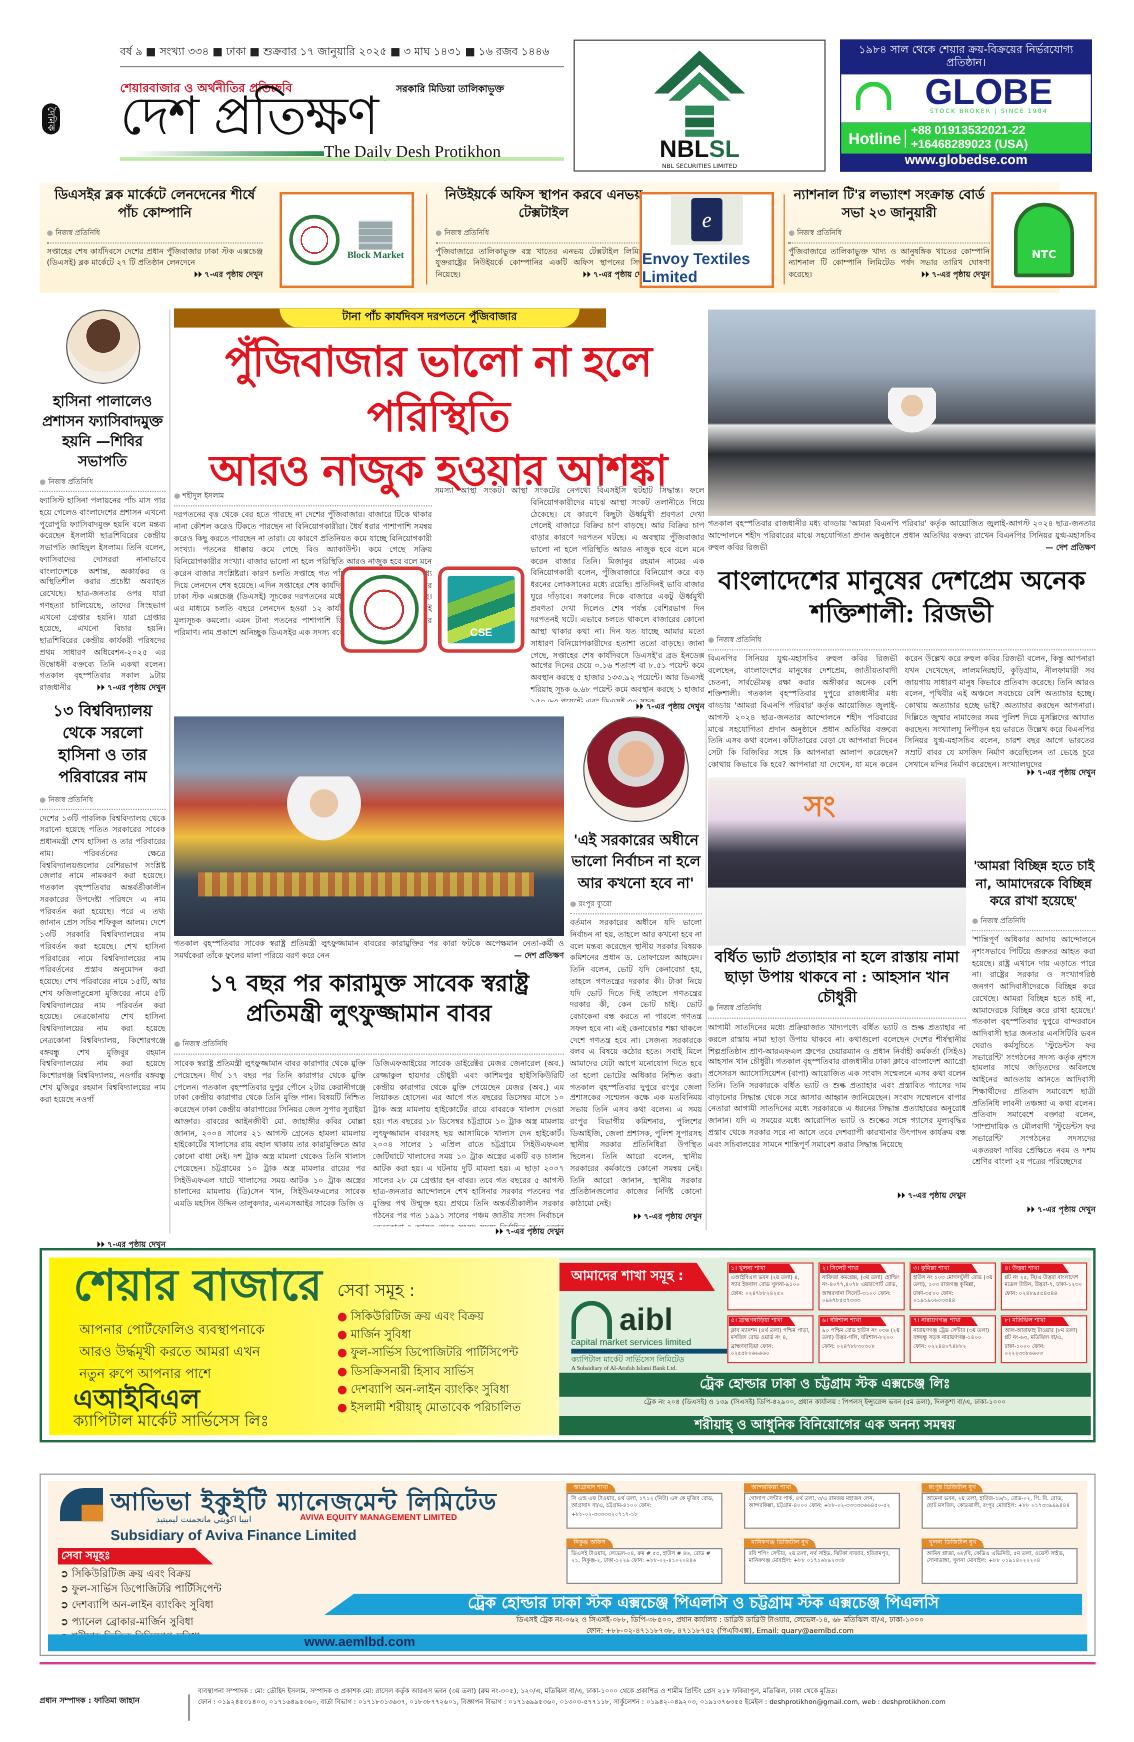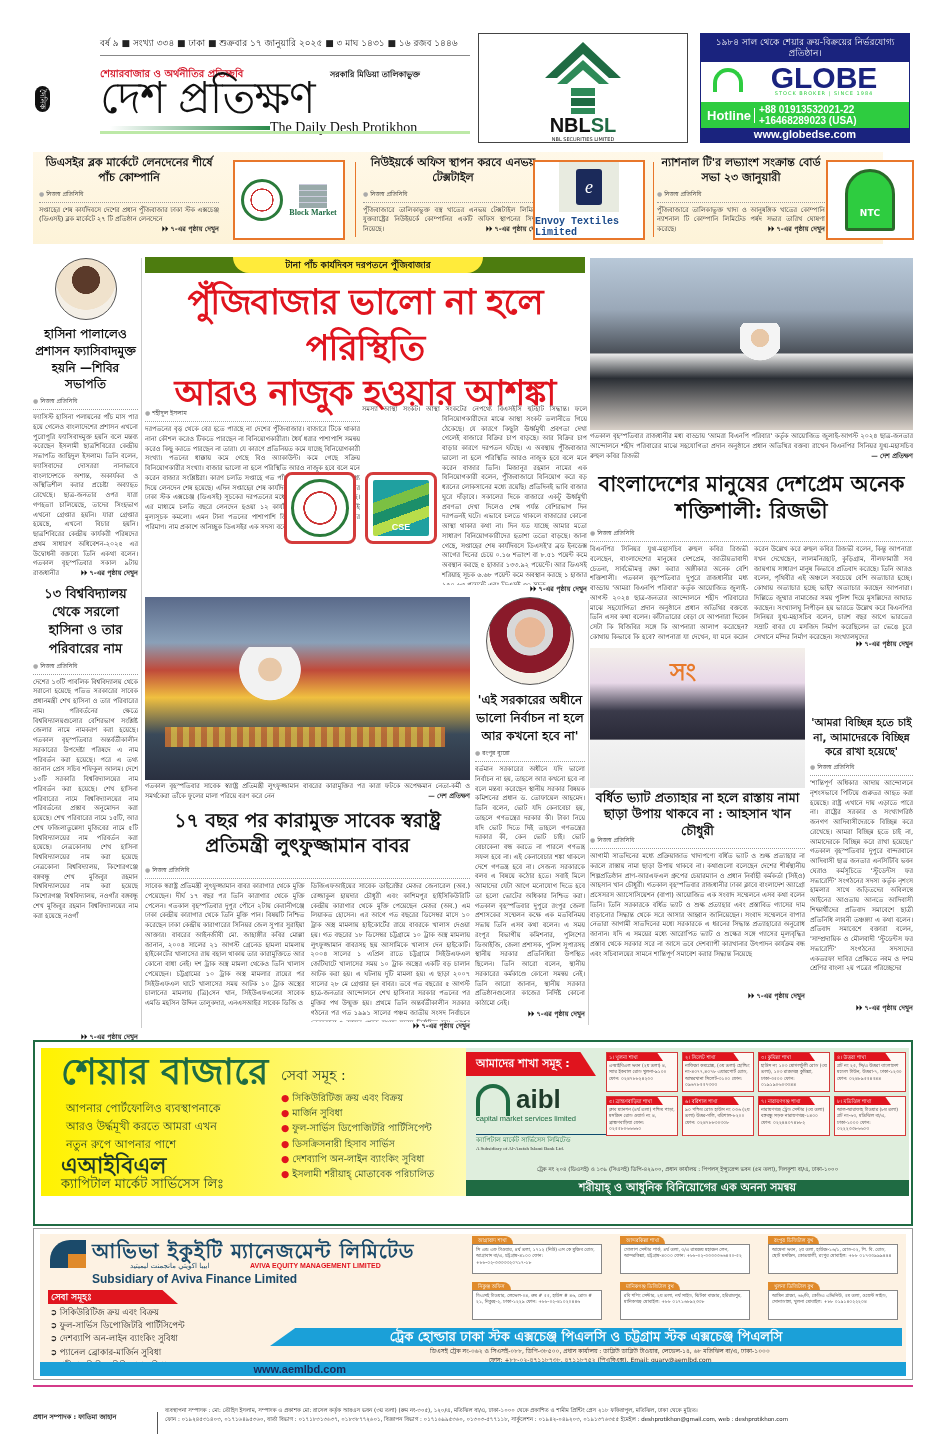--- a/index.html
+++ b/index.html
@@ -34,53 +34,53 @@
 .byline{font-size:6px;color:#333;margin:3px 0;border-bottom:1px dotted #999;padding-bottom:2px}
 .byline:before{content:"● ";color:#aaa}
 .tstory p{font-size:6.5px;line-height:1.45;color:#222;text-align:justify}
 .more{color:#111;font-weight:bold;float:right}
 .tlogo{position:absolute;top:8px;width:112px;height:80px;border:2px solid #e8772b;background:#fff;display:flex;align-items:center;justify-content:center;flex-direction:column}
 .vline{position:absolute;top:10px;width:1px;height:75px;background:#e8772b}
 .dse-seal{width:42px;height:42px;border-radius:50%;border:3px solid #2a7a3a;background:radial-gradient(circle,#fff 40%,#c33 41%,#c33 45%,#fff 46%)}
 .ntc{width:50px;height:62px;background:#2ecc40;border:3px solid #2a6a2a;border-radius:25px 25px 3px 3px;color:#fff;font-weight:bold;font-size:9px;display:flex;align-items:flex-end;justify-content:center;padding-bottom:10px}
 .envoy-box{width:60px;height:50px;background:#e8ebe0;display:flex;align-items:center;justify-content:center}
 .envoy-box div{width:26px;height:36px;background:#1b2a5a;border-radius:3px;color:#fff;font-size:18px;text-align:center;line-height:36px;font-family:"Liberation Serif",serif;font-style:italic}
-.envoy-t{color:#1b4a8a;font-size:10px;font-weight:bold;font-family:Liberation Mono, monospace;margin-top:4px}
-.kicker{left:145px;top:257px;width:440px;height:16px;background:#4d7c0f}
+.envoy-t{color:#1b4a8a;font-size:13px;font-weight:bold;font-family:Liberation Sans, sans-serif;margin-top:4px}
+.kicker{left:145px;top:257px;width:360px;height:16px;background:#a16207}
 .kicker div{position:absolute;left:88px;top:0;width:250px;height:16px;background:#ffeb3b;border-radius:0 0 30px 30px;text-align:center;font-size:9px;font-weight:bold;line-height:16px}
 .mainhead{left:140px;top:280px;width:450px;text-align:center;color:#e0141e;font-weight:bold;font-size:35px;line-height:1.3;font-family:"DejaVu Sans",sans-serif;letter-spacing:-1px}
 .avatar{width:62px;height:62px;border-radius:50%;border:1px solid #555;overflow:hidden;background:radial-gradient(circle at 50% 35%,#5b3a2a 0 28%,#f0e2cc 29% 60%,#f4efe6 61%)}
 .sidehead{font-size:12px;font-weight:bold;text-align:center;line-height:1.4}
 .col p{font-size:6.5px;line-height:1.5;text-align:justify;color:#222}
 .col{position:absolute}
 .colsep{position:absolute;width:1px;background:#ccc}
 .photo{position:absolute;overflow:hidden}
 .cap{font-size:6.5px;line-height:1.45;color:#222}
 .cap b{float:right;font-weight:bold}
 .h2{font-weight:bold;text-align:center;line-height:1.3;font-family:"DejaVu Serif",serif}
 .logoframe{position:absolute;width:72px;height:72px;border:3px solid #d43b3b;border-radius:8px;background:#fff;display:flex;align-items:center;justify-content:center}
 .cse{width:56px;height:56px;background:linear-gradient(160deg,#1fa0a0 0 30%,#7bc043 30% 45%,#1b8f6a 45% 60%,#b8dd4a 60% 75%,#1fa0a0 75%);border-radius:2px;color:#fff;font-weight:bold;font-size:9px;display:flex;align-items:flex-end;justify-content:center;padding-bottom:4px;font-family:"Liberation Sans",sans-serif}
 .quote{font-size:12px;font-weight:bold;text-align:center;line-height:1.5}
-.adbox1{left:33px;top:1040px;width:880px;height:186px;border:2px solid #1f6b43}
+.adbox1{left:33px;top:1040px;width:880px;height:162px;border:2px solid #1f6b43}
 .ad1-left{position:absolute;left:6px;top:6px;width:425px;height:148px;background:linear-gradient(90deg,#fff200,#fffbb0)}
 .ad1-big{font-size:36px;font-weight:bold;color:#1f6b43;position:absolute;left:20px;top:6px;line-height:1}
 .ad1-lines{position:absolute;left:25px;top:52px;font-size:11px;line-height:1.65;color:#1f3a2a}
 .ad1-aibl{position:absolute;left:20px;top:100px;font-size:22px;font-weight:bold;color:#1f3a2a}
 .ad1-cms{position:absolute;left:20px;top:126px;font-size:13px;color:#1f3a2a}
 .svc-title{position:absolute;left:240px;top:16px;font-size:14px;color:#1f3a2a}
 .svc{position:absolute;left:240px;top:42px;font-size:9.5px;line-height:1.6;color:#1f3a2a}
 .svc li{list-style:none}
 .svc li:before{content:"● ";color:#e0141e}
 .ad1-right{position:absolute;left:431px;top:6px;width:443px;height:148px;background:#dfeedd}
 .branch-tag{position:absolute;left:0;top:4px;width:130px;height:24px;background:#e0141e;color:#fff;font-size:11px;font-weight:bold;line-height:24px;padding-left:10px;clip-path:polygon(0 0,88% 0,100% 100%,0 100%)}
 .aibl-logo{position:absolute;left:10px;top:36px;width:150px}
 .aibl-word{font-family:"Liberation Sans",sans-serif;font-size:26px;font-weight:bold;color:#1f3a2a;padding-left:40px;line-height:1}
 .aibl-house{position:absolute;left:0;top:-2px;width:34px;height:32px;border:4px solid #1f6b43;border-bottom:none;border-radius:17px 17px 0 0}
 .aibl-sub{font-family:"Liberation Sans",sans-serif;font-size:7.5px;color:#1f6b43;margin-top:2px}
-.aibl-bn{font-size:6.5px;color:#1f6b43;border-top:1px solid #0c4a6e;margin-top:11px}
+.aibl-bn{font-size:6.5px;color:#1f6b43;border-top:4px solid #0c4a6e;margin-top:1px}
 .aibl-sub2{font-size:5px;color:#333;font-family:"Liberation Serif",serif}
 .branches{position:absolute;left:140px;top:4px;width:300px;display:grid;grid-template-columns:repeat(4,1fr);gap:4px 4px}
 .br{border:1px solid #d43b3b;background:#fff8f4;height:40px;position:relative;padding-top:9px}
 .br .bt{position:absolute;left:0;top:0;width:80%;height:8px;background:#e0141e;color:#fff;font-size:5px;padding-left:2px;line-height:8px;clip-path:polygon(0 0,90% 0,100% 100%,0 100%)}
 .br .bd{font-size:4.5px;line-height:1.4;padding:1px 2px;color:#333}
 .ad1-green{position:absolute;left:0;top:96px;width:443px;height:20px;background:#1f6b43;color:#fff;text-align:center;font-size:11px;font-weight:bold;line-height:20px}
 .ad1-addr{position:absolute;left:0;top:117px;width:443px;font-size:5.5px;text-align:center;line-height:1.5;color:#222}
 .ad1-foot{position:absolute;left:0;top:132px;width:443px;height:16px;background:#1f6b43;color:#fff;text-align:center;font-size:11px;font-weight:bold;line-height:16px}
 .adbox2{left:33px;top:1228px;width:880px;height:152px;border:1px solid #999;background:#fff}
 .ad2-in{position:absolute;left:6px;top:5px;width:866px;height:142px;background:#fdf2e3}
@@ -349,20 +349,21 @@
         </div>
       <div class="br">
           <div class="bt">৭। নারায়ণগঞ্জ শাখা</div>
           <div class="bd">নারায়ণগঞ্জ ট্রেড সেন্টার (৩য় তলা) বঙ্গবন্ধু সড়ক নারায়ণগঞ্জ-১৪০০ ফোন: ০২২৪৪০৭৪৮৮২</div>
         </div>
       <div class="br">
           <div class="bt">৮। মতিঝিল শাখা</div>
           <div class="bd">আল-আরাফাহ টাওয়ার (৮ম তলা) প্লট নং-৬৩, মতিঝিল বা/এ, ঢাকা-১০০০ ফোন: ০২২২৩৩৮৬৬০৩</div>
         </div>
     </div>
+    <div class="ad1-green">ট্রেক হোল্ডার ঢাকা ও চট্টগ্রাম স্টক এক্সচেঞ্জ লিঃ</div>
     <div class="ad1-addr">
       <div>ট্রেক নং ২০৪ (ডিএসই) ও ১৩৯ (সিএসই) ডিপি-৪২৯০০, প্রধান কার্যালয় : পিপলস্ ইন্স্যুরেন্স ভবন (৫ম তলা), দিলকুশা বা/এ, ঢাকা-১০০০</div>
     </div>
     <div class="ad1-foot">শরীয়াহ্ ও আধুনিক বিনিয়োগের এক অনন্য সমন্বয়</div>
   </div>
 </div>
 
 <div class="abs adbox2">
   <div class="ad2-in">
     <div class="aviva-logo"></div>

